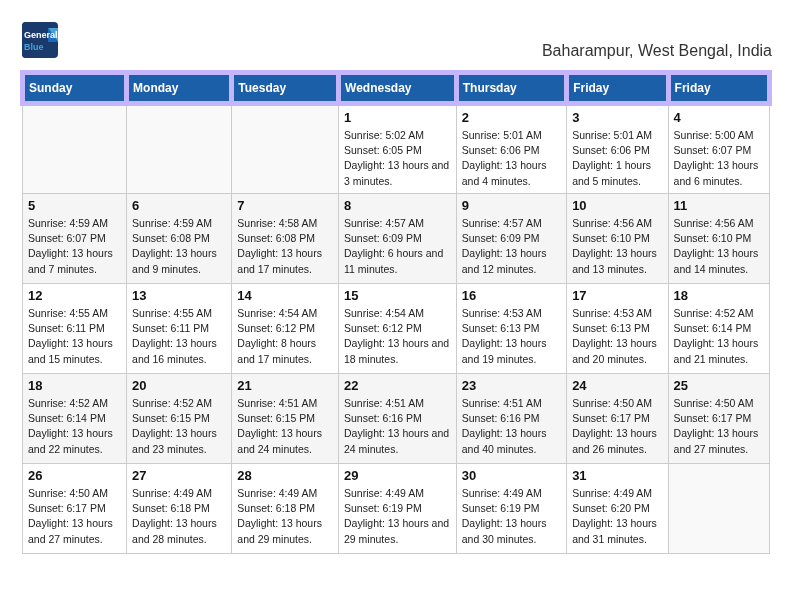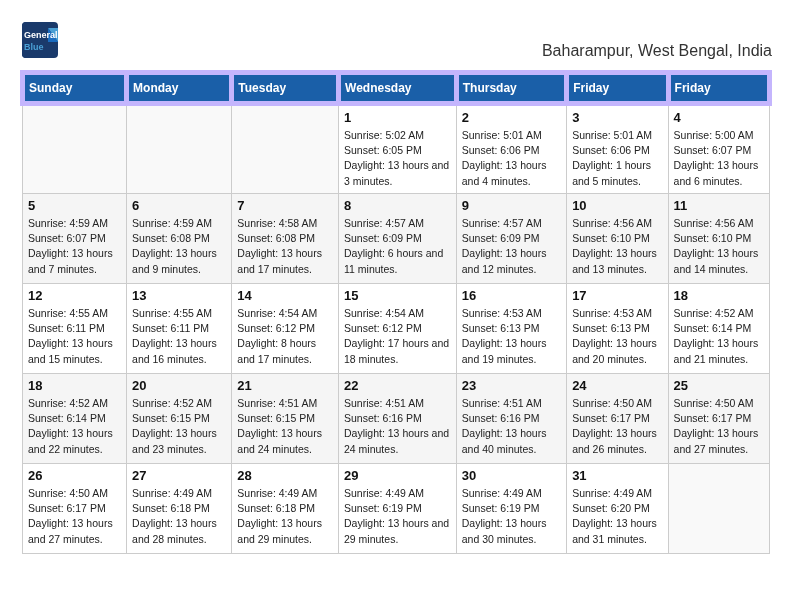--- a/index.html
+++ b/index.html
@@ -129,21 +129,21 @@
         <td><span class="day-num">7</span><span class="cell-text">Sunrise: 4:58 AM</span><br><span class="cell-text">Sunset: 6:08 PM</span><br><span class="cell-text">Daylight: 13 hours and 17 minutes.</span><br></td>
         <td><span class="day-num">8</span><span class="cell-text">Sunrise: 4:57 AM</span><br><span class="cell-text">Sunset: 6:09 PM</span><br><span class="cell-text">Daylight: 6 hours and 11 minutes.</span><br></td>
         <td><span class="day-num">9</span><span class="cell-text">Sunrise: 4:57 AM</span><br><span class="cell-text">Sunset: 6:09 PM</span><br><span class="cell-text">Daylight: 13 hours and 12 minutes.</span><br></td>
         <td><span class="day-num">10</span><span class="cell-text">Sunrise: 4:56 AM</span><br><span class="cell-text">Sunset: 6:10 PM</span><br><span class="cell-text">Daylight: 13 hours and 13 minutes.</span><br></td>
         <td><span class="day-num">11</span><span class="cell-text">Sunrise: 4:56 AM</span><br><span class="cell-text">Sunset: 6:10 PM</span><br><span class="cell-text">Daylight: 13 hours and 14 minutes.</span><br></td>
       </tr>
       <tr>
         <td><span class="day-num">12</span><span class="cell-text">Sunrise: 4:55 AM</span><br><span class="cell-text">Sunset: 6:11 PM</span><br><span class="cell-text">Daylight: 13 hours and 15 minutes.</span><br></td>
         <td><span class="day-num">13</span><span class="cell-text">Sunrise: 4:55 AM</span><br><span class="cell-text">Sunset: 6:11 PM</span><br><span class="cell-text">Daylight: 13 hours and 16 minutes.</span><br></td>
         <td><span class="day-num">14</span><span class="cell-text">Sunrise: 4:54 AM</span><br><span class="cell-text">Sunset: 6:12 PM</span><br><span class="cell-text">Daylight: 8 hours and 17 minutes.</span><br></td>
-        <td><span class="day-num">15</span><span class="cell-text">Sunrise: 4:54 AM</span><br><span class="cell-text">Sunset: 6:12 PM</span><br><span class="cell-text">Daylight: 17 hours and 18 minutes.</span><br></td>
+        <td><span class="day-num">15</span><span class="cell-text">Sunrise: 4:54 AM</span><br><span class="cell-text">Sunset: 6:12 PM</span><br><span class="cell-text">Daylight: 13 hours and 18 minutes.</span><br></td>
         <td><span class="day-num">16</span><span class="cell-text">Sunrise: 4:53 AM</span><br><span class="cell-text">Sunset: 6:13 PM</span><br><span class="cell-text">Daylight: 13 hours and 19 minutes.</span><br></td>
         <td><span class="day-num">17</span><span class="cell-text">Sunrise: 4:53 AM</span><br><span class="cell-text">Sunset: 6:13 PM</span><br><span class="cell-text">Daylight: 13 hours and 20 minutes.</span><br></td>
         <td><span class="day-num">18</span><span class="cell-text">Sunrise: 4:52 AM</span><br><span class="cell-text">Sunset: 6:14 PM</span><br><span class="cell-text">Daylight: 13 hours and 21 minutes.</span><br></td>
       </tr>
       <tr>
         <td><span class="day-num">18</span><span class="cell-text">Sunrise: 4:52 AM</span><br><span class="cell-text">Sunset: 6:14 PM</span><br><span class="cell-text">Daylight: 13 hours and 22 minutes.</span><br></td>
         <td><span class="day-num">20</span><span class="cell-text">Sunrise: 4:52 AM</span><br><span class="cell-text">Sunset: 6:15 PM</span><br><span class="cell-text">Daylight: 13 hours and 23 minutes.</span><br></td>
         <td><span class="day-num">21</span><span class="cell-text">Sunrise: 4:51 AM</span><br><span class="cell-text">Sunset: 6:15 PM</span><br><span class="cell-text">Daylight: 13 hours and 24 minutes.</span><br></td>
         <td><span class="day-num">22</span><span class="cell-text">Sunrise: 4:51 AM</span><br><span class="cell-text">Sunset: 6:16 PM</span><br><span class="cell-text">Daylight: 13 hours and 24 minutes.</span><br></td>
         <td><span class="day-num">23</span><span class="cell-text">Sunrise: 4:51 AM</span><br><span class="cell-text">Sunset: 6:16 PM</span><br><span class="cell-text">Daylight: 13 hours and 40 minutes.</span><br></td>

